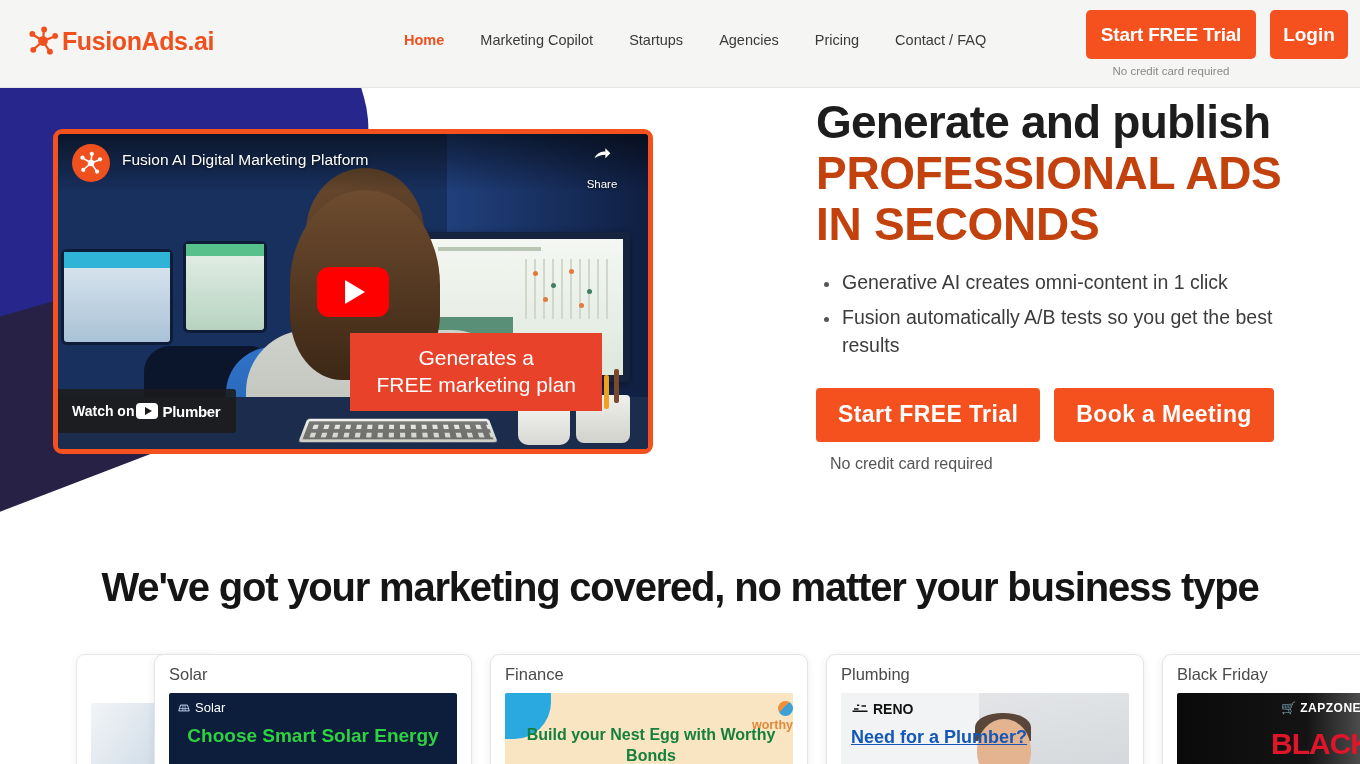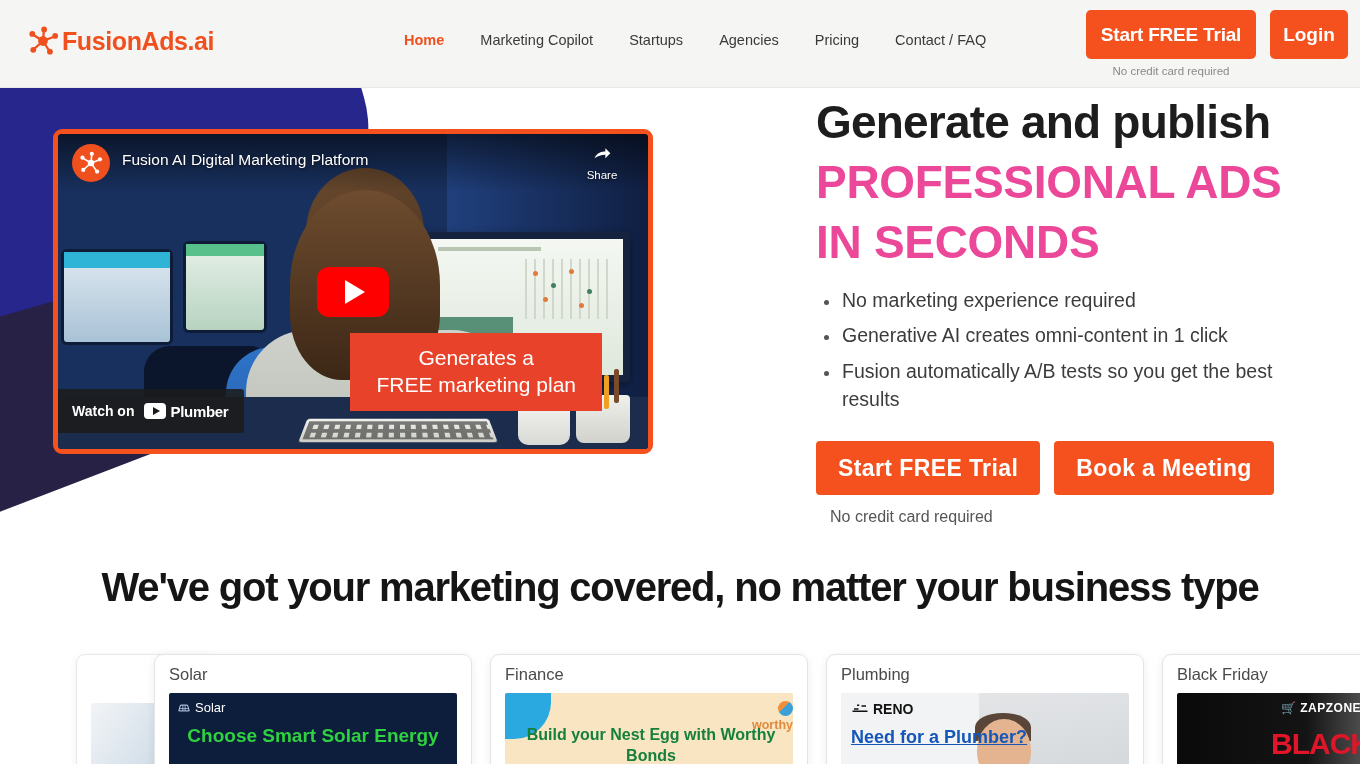--- a/index.html
+++ b/index.html
@@ -141,43 +141,43 @@
   .plant { position:absolute; right:54px; bottom:42px; width:46px; height:34px;}
   .plant i { position:absolute; width:16px; height:9px; background:#4caf50; border-radius:50%;}
 
   .yt-head { position:absolute; left:0; top:0; width:100%; height:58px; z-index:6;
       background:linear-gradient(180deg, rgba(0,0,0,.55), rgba(0,0,0,0)); }
   .yt-avatar { position:absolute; left:14px; top:10px; width:38px; height:38px; border-radius:50%;
       background:#f0501e; display:flex; align-items:center; justify-content:center; z-index:7;}
   .yt-title { position:absolute; left:64px; top:17px; font-size:15.5px; color:#fff; z-index:7;
       text-shadow:0 1px 3px rgba(0,0,0,.6); }
   .yt-share { position:absolute; right:20px; top:10px; width:52px; text-align:center; color:#fff; z-index:7; }
-  .yt-share .lbl { font-size:11.5px; margin-top:1px; text-shadow:0 1px 3px rgba(0,0,0,.6);}
+  .yt-share .lbl { font-size:11.5px; margin-top:10px; text-shadow:0 1px 3px rgba(0,0,0,.6);}
   .yt-play { position:absolute; left:50%; top:50%; transform:translate(-50%,-50%);
       width:72px; height:50px; background:#f00; border-radius:12px; z-index:8;
       display:flex; align-items:center; justify-content:center; }
   .yt-play .tri { width:0;height:0;border-left:20px solid #fff;border-top:12px solid transparent;border-bottom:12px solid transparent; margin-left:4px;}
   .yt-watch { position:absolute; left:0; bottom:16px; height:44px; z-index:9;
-      background:rgba(27,27,27,.88); display:flex; align-items:center; gap:10px;
+      background:rgba(27,27,27,.88); display:flex; align-items:center; gap:2px;
       padding:0 16px 0 14px; border-radius:0 3px 3px 0; }
   .yt-watch .wtxt { color:#fff; font-size:14px; font-weight:700;}
   .yt-watch .ytlogo { display:flex; align-items:center; gap:4px;}
   .yt-watch .ytbox { width:22px; height:16px; background:#fff; border-radius:4px; display:flex; align-items:center; justify-content:center;}
   .yt-watch .ytbox .t { width:0;height:0;border-left:7px solid #1b1b1b;border-top:4px solid transparent;border-bottom:4px solid transparent;margin-left:2px;}
   .yt-watch .ytword { color:#fff; font-size:15px; font-weight:700; letter-spacing:-.3px;}
   .vid-caption {
     position:absolute; right:46px; bottom:38px; z-index:9;
     background:#e8432a; color:#fff; padding:12px 26px;
     font-size:21px; line-height:1.28; text-align:center;
   }
 
   
   .hero-right { position:absolute; left:816px; top:10px; width:500px; z-index:10;}
   .h1 { font-size:46px; font-weight:700; color:#1d1d1d; line-height:1.08; letter-spacing:-.8px;}
-  .h1-accent { font-size:46px; font-weight:800; color:#ec4899; line-height:1.12; letter-spacing:-.3px; margin-top:9px;}
+  .h1-accent { font-size:46px; font-weight:800; color:#c2410c; line-height:1.12; letter-spacing:-.3px; margin-top:0;}
   .bullets { margin-top:18px; list-style:none;}
   .bullets li { position:relative; padding-left:26px; font-size:19.5px; color:#3c3c3c; line-height:1.42; margin-bottom:8px;}
   .bullets li::before { content:""; position:absolute; left:8px; top:13px; width:5px; height:5px; border-radius:50%; background:#555;}
   .hero-cta { display:flex; gap:14px; margin-top:28px;}
   .btn-hero { height:54px; font-size:23px; letter-spacing:.4px; border-radius:4px; padding:0 22px;}
   .hero-note { font-size:16px; color:#555; margin-top:13px; margin-left:14px;}
 
   
   .section-title {
     position:absolute; top:565px; left:0; width:1360px; text-align:center;
@@ -366,21 +366,20 @@
         </div>
       </div>
     </div>
 
     <div class="hero-right">
       <div class="h1">Generate and publish</div>
       <div class="h1-accent">PROFESSIONAL ADS</div>
       <div class="h1-accent">IN SECONDS</div>
 
       <ul class="bullets">
-        <li>No marketing experience required</li>
         <li>Generative AI creates omni-content in 1 click</li>
         <li>Fusion automatically A/B tests so you get the best results</li>
       </ul>
 
       <div class="hero-cta">
         <button class="btn btn-hero">Start FREE Trial</button>
         <button class="btn btn-hero">Book a Meeting</button>
       </div>
       <div class="hero-note">No credit card required</div>
     </div>

